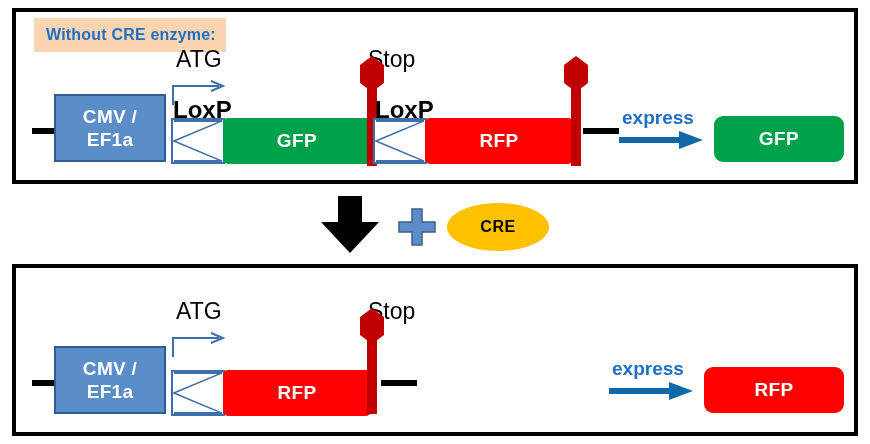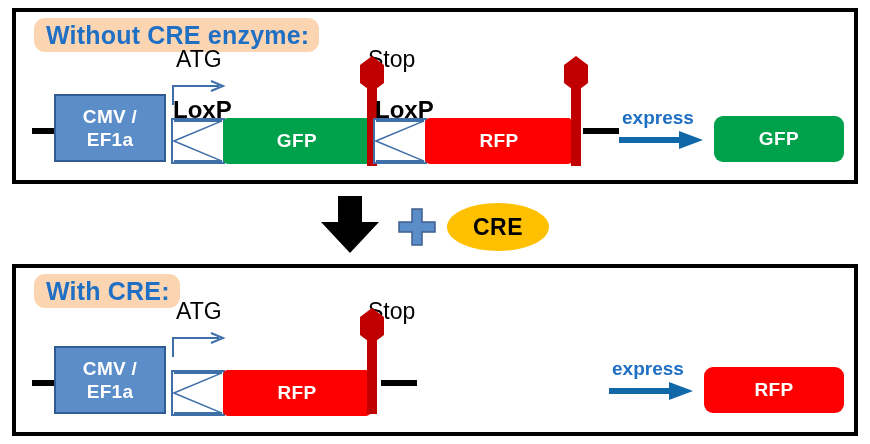--- a/index.html
+++ b/index.html
@@ -30,26 +30,25 @@
   }
   #panel-top    { left: 12px;  top: 8px;   width: 846px; height: 176px; }
   #panel-bottom { left: 12px;  top: 264px; width: 846px; height: 172px; }
 
   
   .title-badge {
     position: absolute;
     background: #FBD5B1;
     color: #1F6FC4;
     font-weight: bold;
-    font-size: 25px;
+    font-size: 16px;
     line-height: 30px;
     padding: 2px 10px 2px 12px;
     white-space: nowrap;
     letter-spacing: 0.2px;
-    border-radius: 11px;
   }
   #title-without { left: 18px; top: 6px; }
   #title-with    { left: 18px; top: 6px; }
 
   
   .dna-line {
     position: absolute;
     height: 6px;
     background: #000000;
   }
@@ -150,21 +149,21 @@
   .down-arrow { position: absolute; }
   .down-arrow svg { display: block; }
   .plus-sign { position: absolute; }
   .plus-sign svg { display: block; }
   .cre-oval {
     position: absolute;
     background: #FFC000;
     border-radius: 50%;
     color: #000000;
     font-weight: bold;
-    font-size: 23px;
+    font-size: 16px;
     display: flex;
     align-items: center;
     justify-content: center;
     letter-spacing: 0.5px;
   }
 </style>
 </head>
 <body>
 
 <div class="stage">
@@ -247,21 +246,20 @@
   <div class="plus-sign" style="left:398px; top:208px;">
     <svg width="38" height="38" viewBox="0 0 38 38">
       <polygon points="14,1 24,1 24,14 37,14 37,24 24,24 24,37 14,37 14,24 1,24 1,14 14,14" fill="#5B8DC8" stroke="#3F5F8C" stroke-width="1.5"></polygon>
     </svg>
   </div>
 
   <div class="cre-oval" style="left:447px; top:203px; width:102px; height:48px;">CRE</div>
 
   <div class="panel" id="panel-bottom">
 
-    <div class="title-badge" id="title-with">With CRE:</div>
 
     <div class="dna-line" style="left:16px; top:112px; width:44px;"></div>
 
     <div class="promoter" style="left:38px; top:78px; width:112px; height:68px;">
       <span>CMV /</span>
       <span>EF1a</span>
     </div>
 
     <div class="atg-label" style="left:160px; top:30px;">ATG</div>
     <div class="tss-arrow" style="left:155px; top:64px;">

